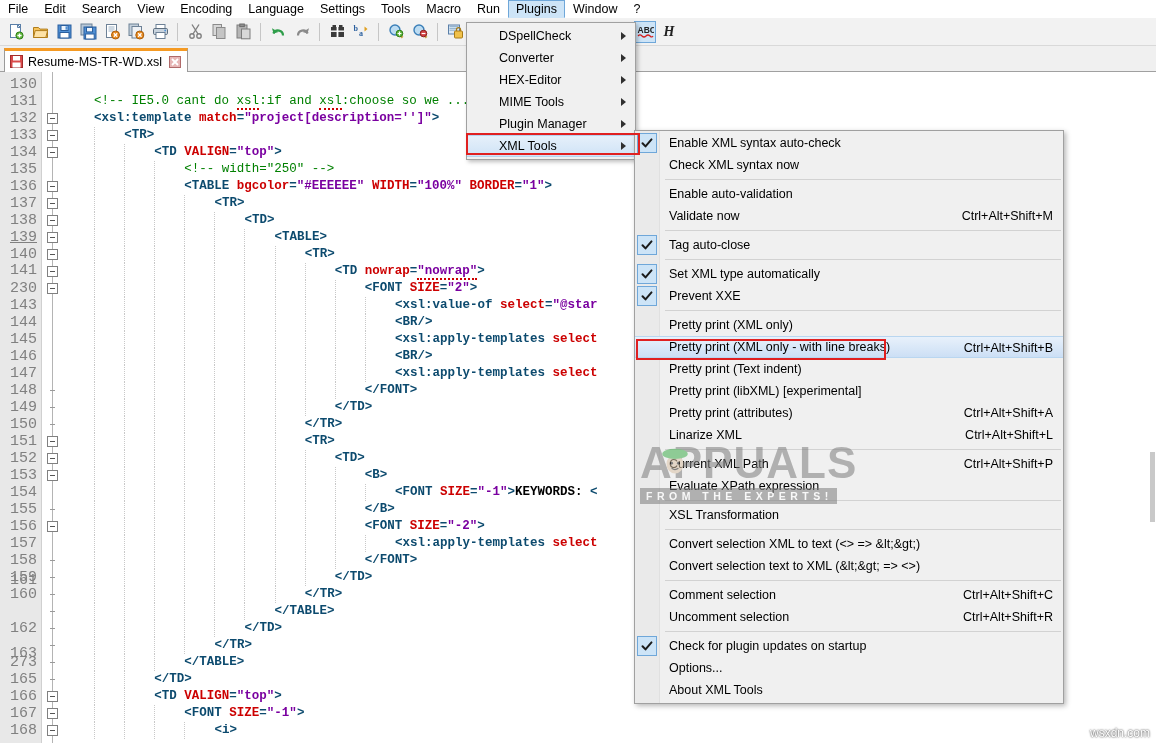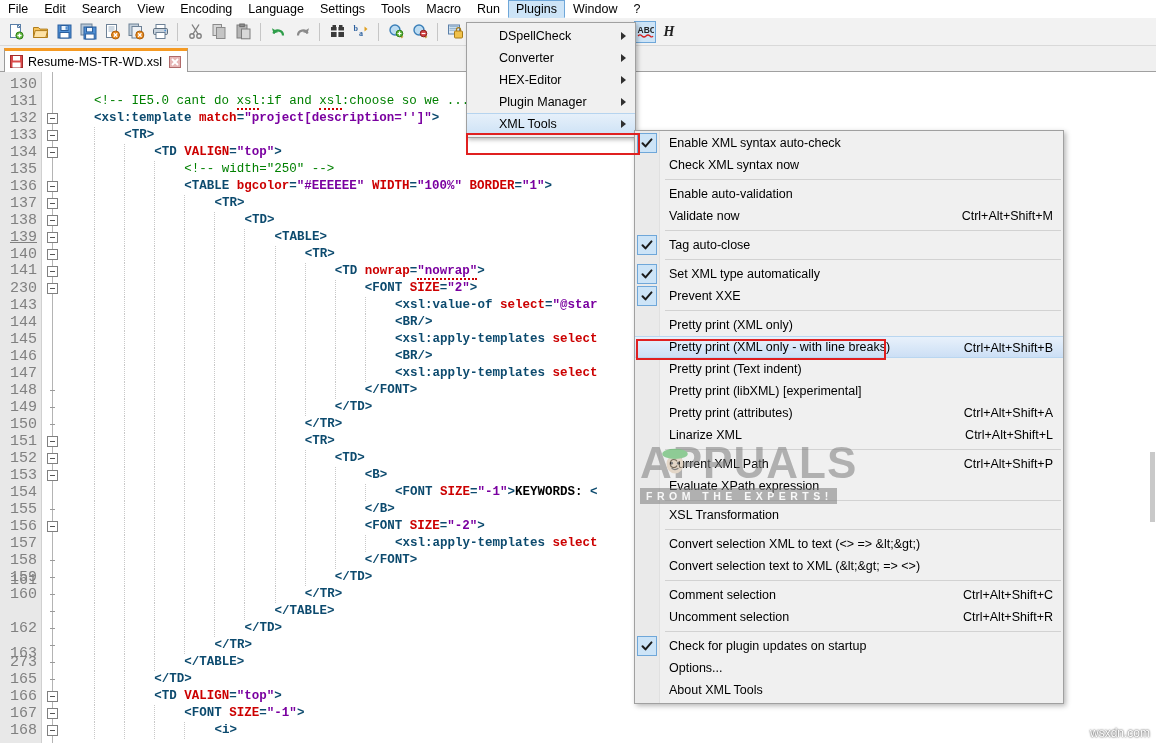--- a/index.html
+++ b/index.html
@@ -626,20 +626,24 @@
       </div>
       <div class="dditem">
         <span>Converter</span>
         <span class="arrow"></span>
       </div>
       <div class="dditem">
         <span>HEX-Editor</span>
         <span class="arrow"></span>
       </div>
       <div class="dditem">
+        <span>MIME Tools</span>
+        <span class="arrow"></span>
+      </div>
+      <div class="dditem">
         <span>Plugin Manager</span>
         <span class="arrow"></span>
       </div>
       <div class="dditem hl">
         <span>XML Tools</span>
         <span class="arrow"></span>
       </div>
     </div>
   <div class="redbox" style="left:466px; top:133px; width:174px; height:22px;"></div>
 

